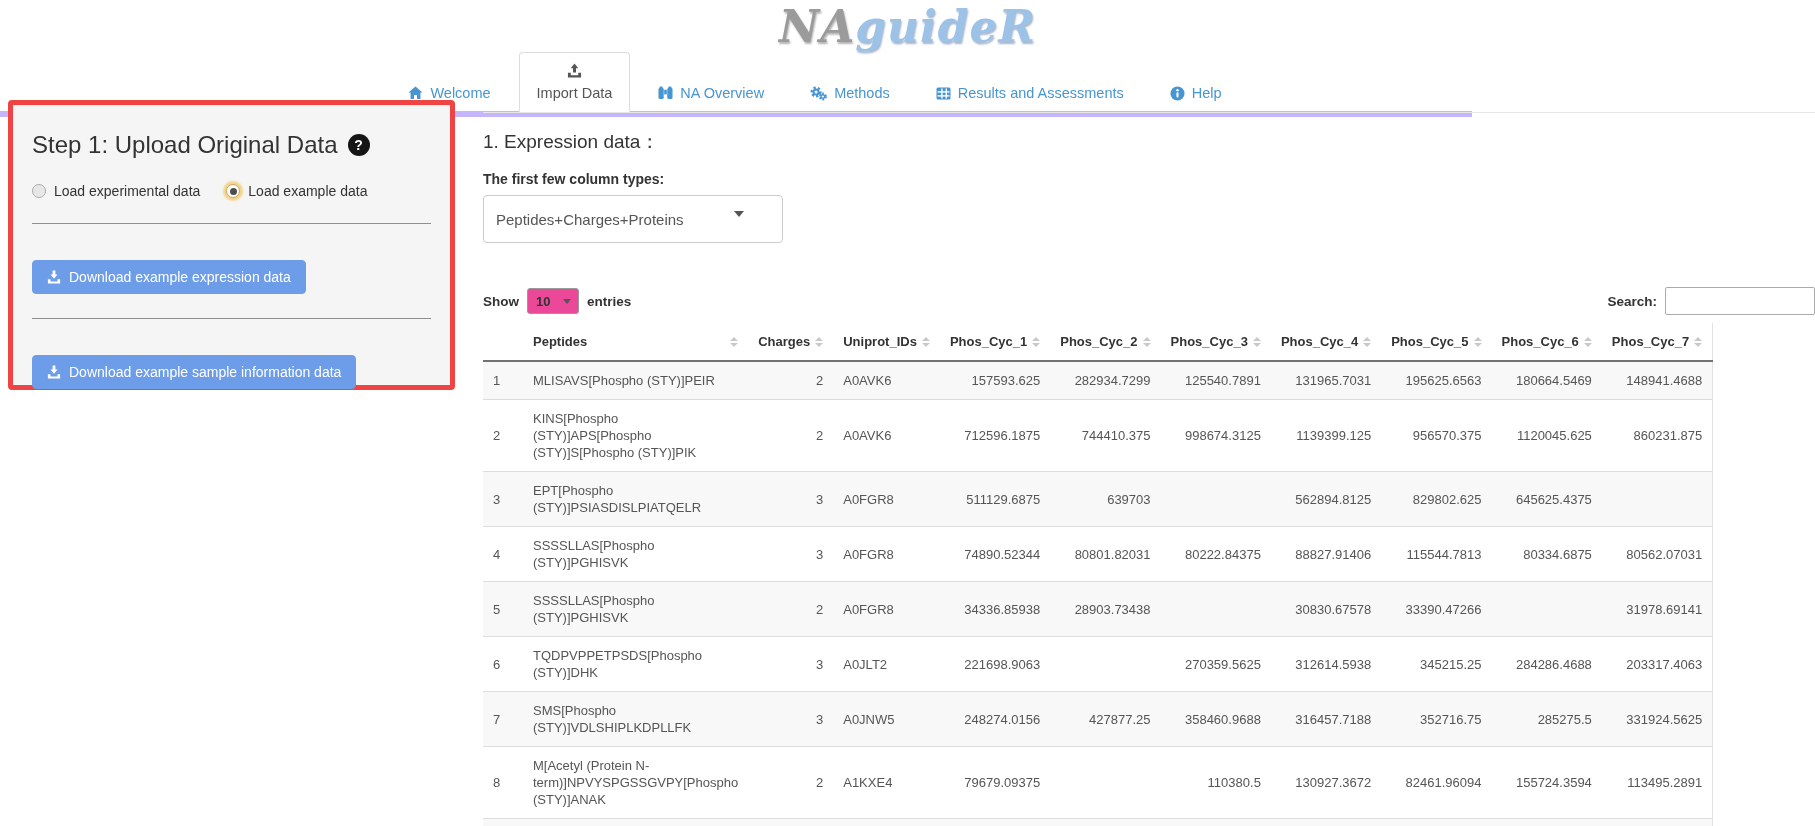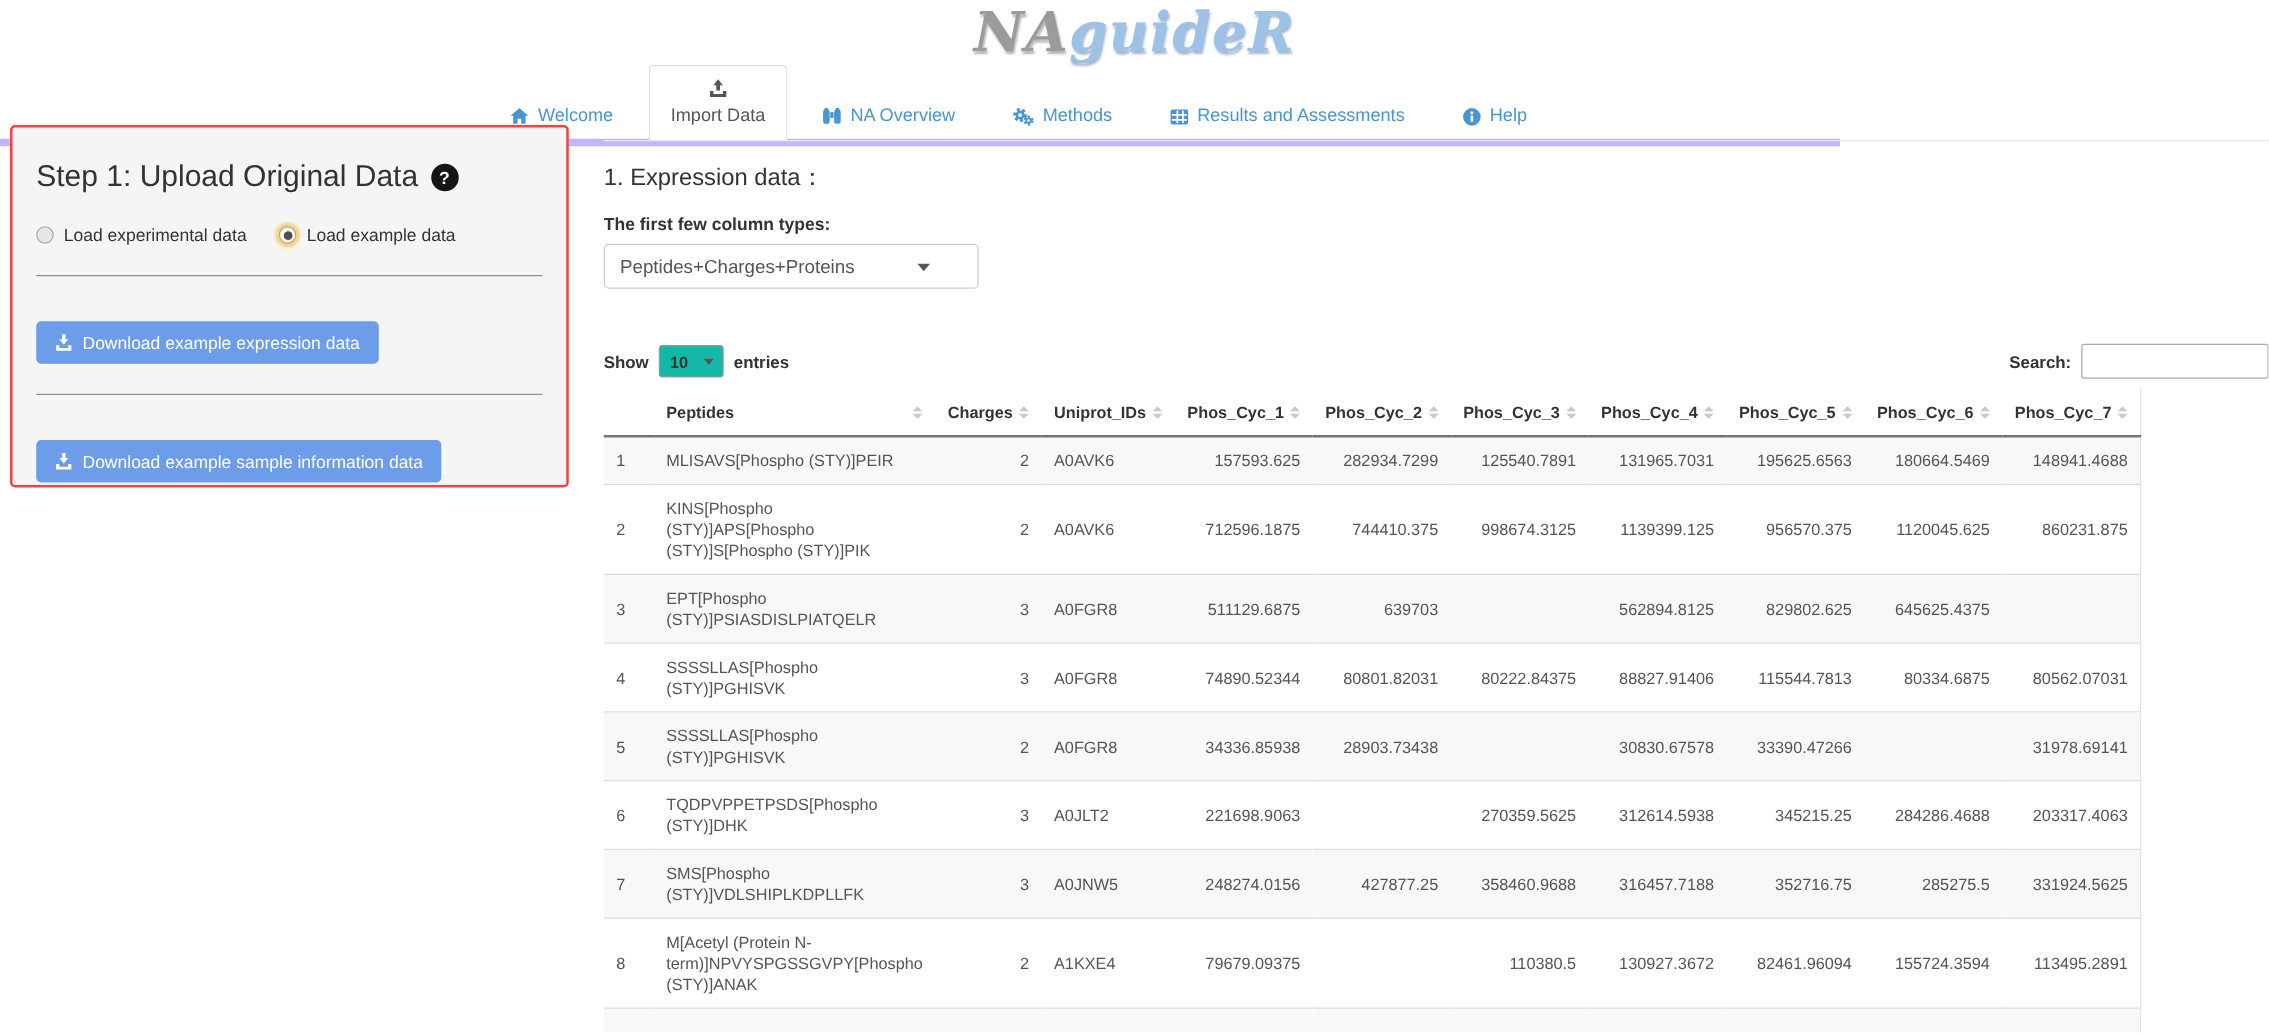--- a/index.html
+++ b/index.html
@@ -18,21 +18,21 @@
   .tabbar { width:1472px; border-bottom:6px solid #c4b5fd; margin-top:2px; }
   .tabs { width:1630px; margin:0 auto; display:flex; justify-content:center; align-items:flex-end; gap:10px; }
   .tab { display:flex; align-items:center; gap:7px; padding:10px 17px; font-size:14.5px;
          color:#4795d2; cursor:pointer; border:1px solid transparent; margin-bottom:-1px;
          border-radius:4px 4px 0 0; white-space:nowrap; }
   .tab.active { background:#fff; color:#555; border-color:#ddd; border-bottom-color:#fff;flex-direction:column; }
   .tab svg { display:block; }
 
   
   .well { position:absolute; left:8px; top:100px; width:447px; height:290px;
-          background:#f5f5f5; border:2px solid #ef4444; border-radius:4px;
+          background:#f5f5f5; border:5px solid #ef4444; border-radius:4px;
           padding:20px 19px; box-shadow:inset 0 1px 1px rgba(0,0,0,.05); }
   .well h3 { font-size:24px; font-weight:400; color:#333; margin-top:6px; display:flex; align-items:center; gap:10px;}
   .qmark { display:inline-flex; width:22px; height:22px; border-radius:50%; background:#151515;
            color:#fff; font-weight:bold; font-size:14px; align-items:center; justify-content:center; }
   .radios { display:flex; gap:26px; margin-top:24px; font-size:14px; color:#333; }
   .radio-opt { display:flex; align-items:center; gap:8px; cursor:pointer; }
   .rdot { width:14px; height:14px; border-radius:50%; background:#e7e7e7; border:1px solid #adadad;
           display:inline-flex; align-items:center; justify-content:center; }
   .rdot.checked { background:#fff; border:1px solid #c9a85e; box-shadow:0 0 2px 3px #f3d38b; }
   .rdot.checked .core { width:7px; height:7px; border-radius:50%; background:#4d4d4d; }
@@ -40,29 +40,29 @@
   .dl-btn { display:inline-flex; align-items:center; gap:8px; margin-top:36px;
             background:#6d9ce8; border:1px solid #6d9ce8; color:#fff; font-size:14px;
             padding:8px 14px; border-radius:4px; cursor:pointer; font-family:inherit; }
   .dl-btn svg { display:block; }
 
   
   .main { position:absolute; left:470px; top:100px; width:1345px; padding-left:13px; }
   .main-hr { border:none; border-top:1px solid #e7e7e7; margin-top:12px; }
   .sec-title { font-size:19px; font-weight:400; color:#333; margin-top:16px; }
   .ftl { font-size:14px; font-weight:bold; color:#333; margin-top:16px; }
-  .sel-box { position:relative; width:300px; height:36px; border:1px solid #ccc; border-radius:4px;
+  .sel-box { position:relative; width:300px; height:48px; border:1px solid #ccc; border-radius:4px;
              background:#fff; margin-top:8px; display:flex; align-items:center;
              padding:0 34px 0 12px; font-size:15px; color:#555; cursor:pointer; }
   .caret { width:0; height:0; border-left:5px solid transparent; border-right:5px solid transparent;
            border-top:6px solid #555; position:absolute; right:38px; top:15px; }
 
   .dt-controls { display:flex; justify-content:space-between; align-items:center; margin-top:44px; }
   .dt-left { display:flex; align-items:center; gap:8px; font-size:13.5px; font-weight:bold; color:#333; }
-  .len-sel { position:relative; border:1px solid #999; border-radius:3px; background:#14b8a6;
+  .len-sel { position:relative; border:1px solid #999; border-radius:3px; background:#ec4899;
              height:26px; min-width:52px; display:flex; align-items:center; padding:0 22px 0 8px;
              font-size:13px; font-weight:600; color:#333; cursor:pointer; }
   .len-sel .caret { right:7px; top:10px; border-left-width:4px; border-right-width:4px; border-top-width:5px; }
   .dt-right { display:flex; align-items:center; gap:8px; font-size:13.5px; font-weight:bold; color:#333; }
   .search-inp { width:150px; height:28px; border:1px solid #aaa; border-radius:2px; padding:0 6px;
                 font-size:13px; font-family:inherit; }
 
   
   table.dtable { border-collapse:collapse; margin-top:8px; table-layout:fixed;
                  border-right:1px solid #e2e2e2; }

